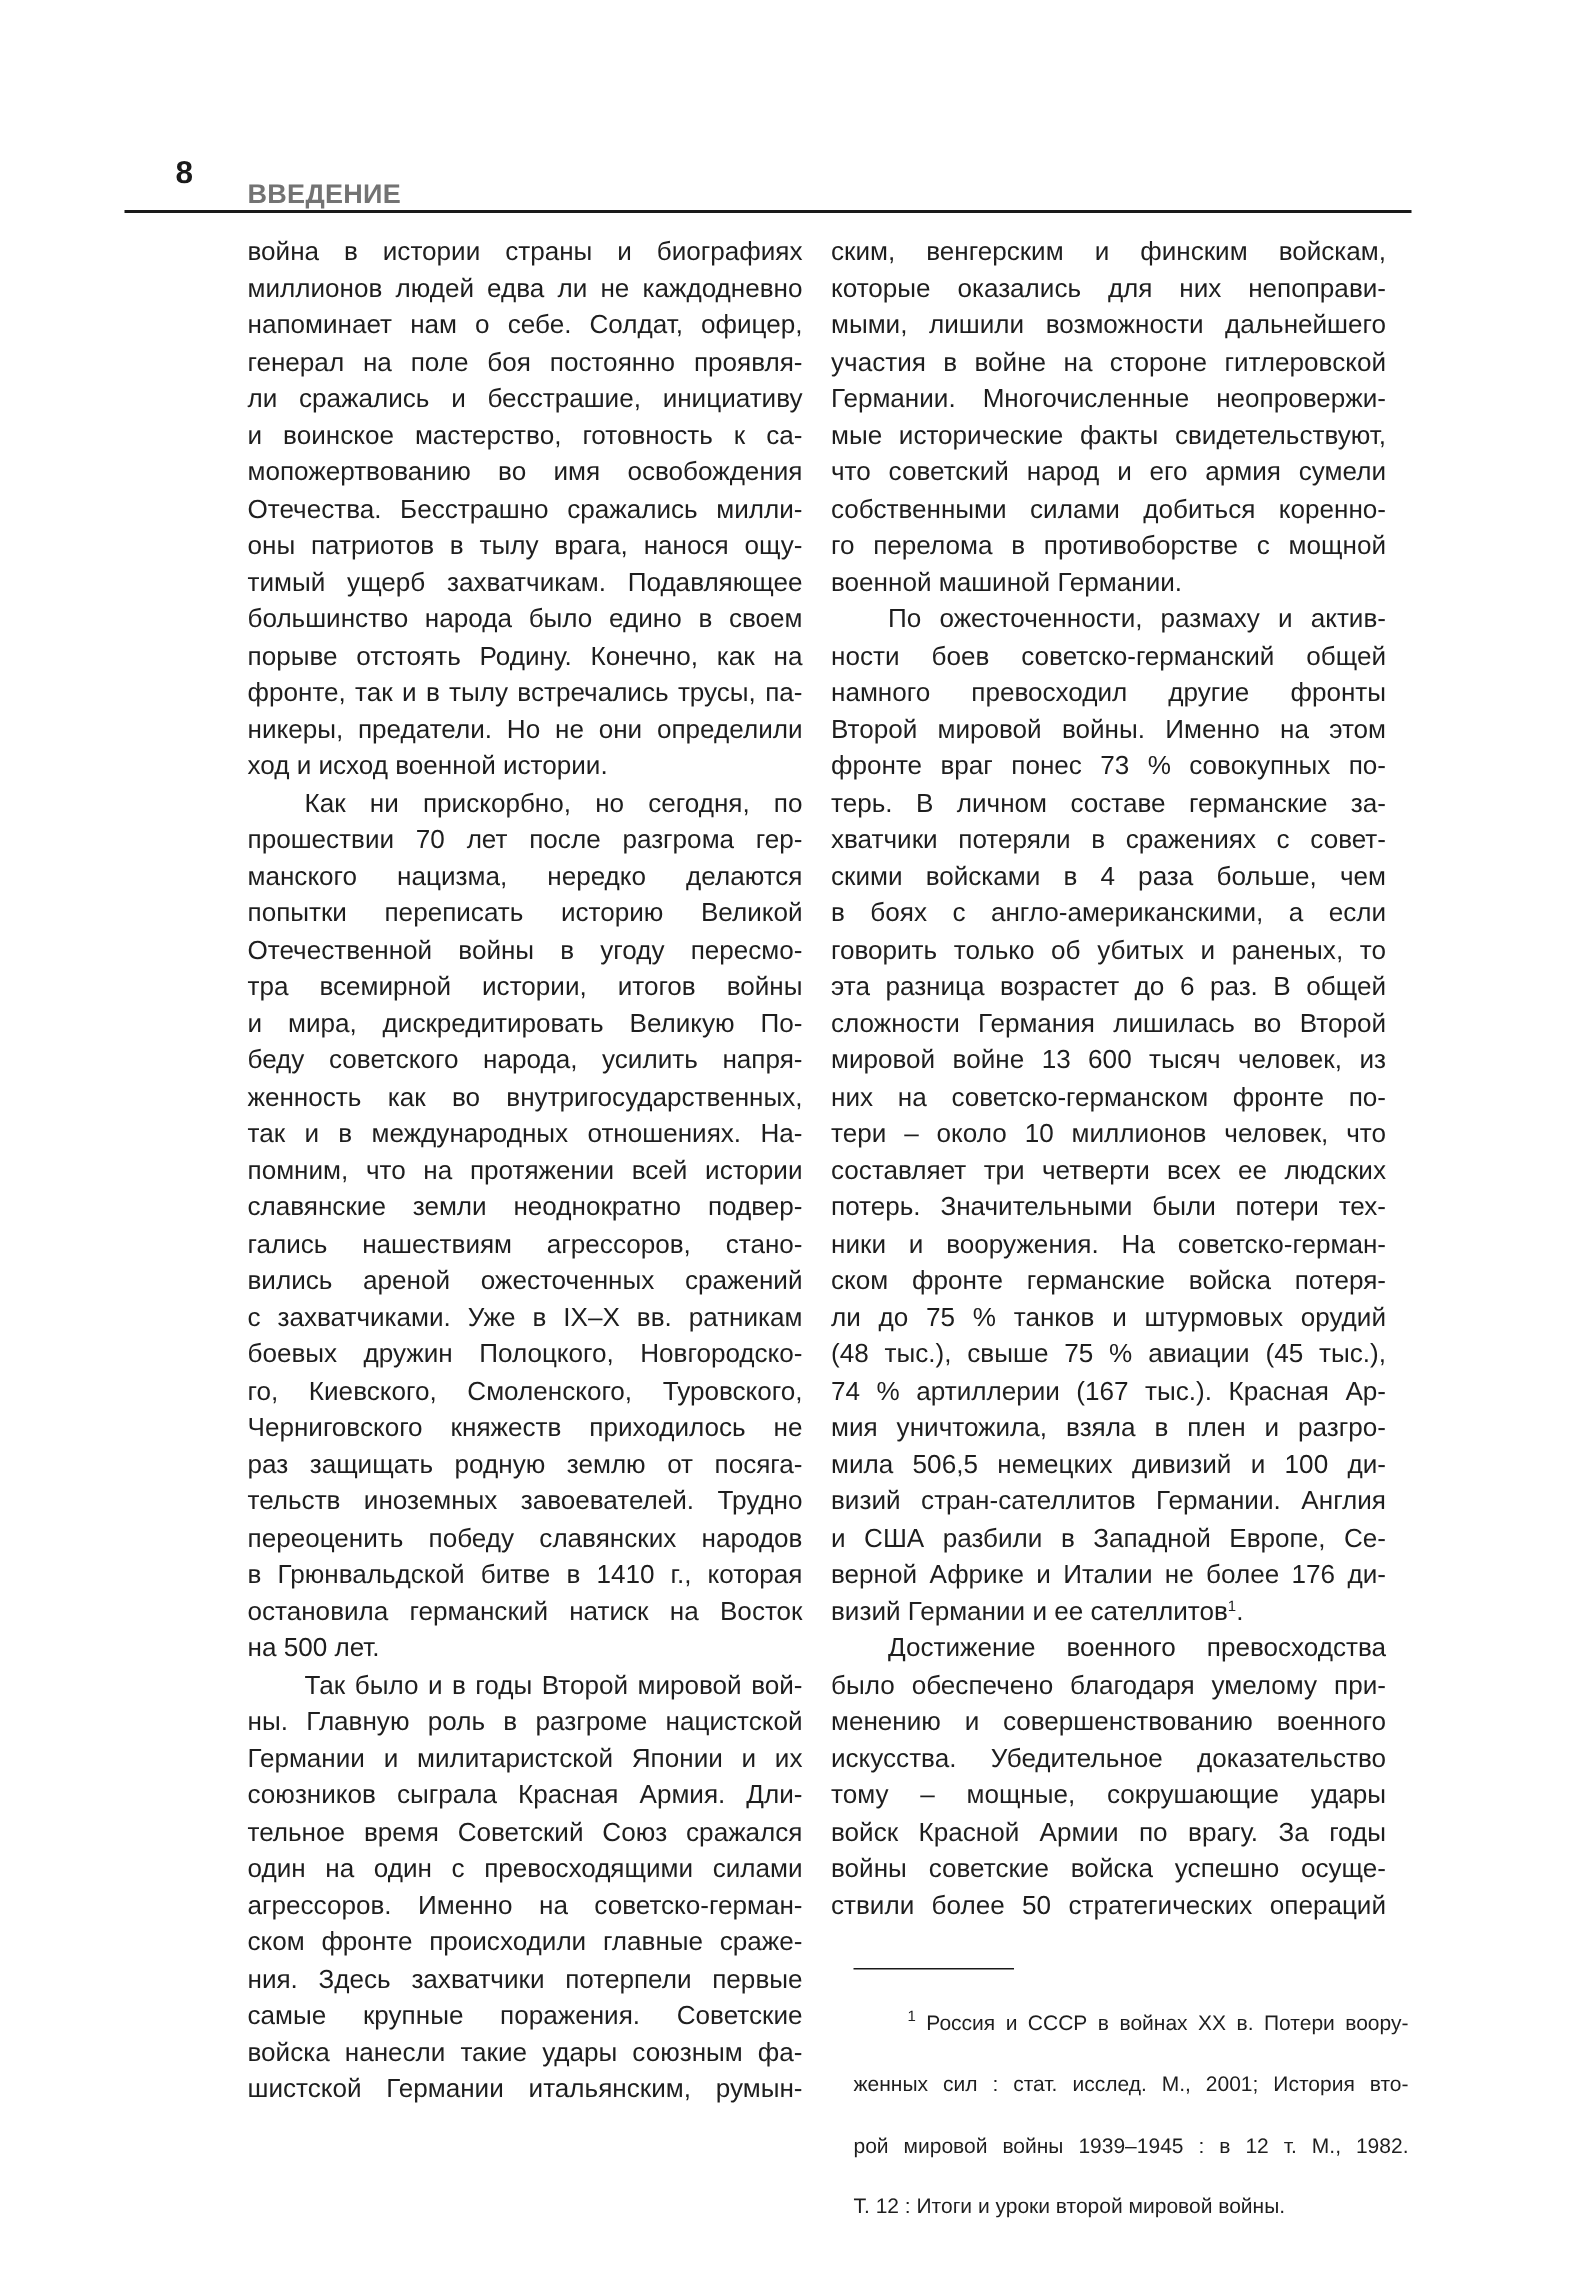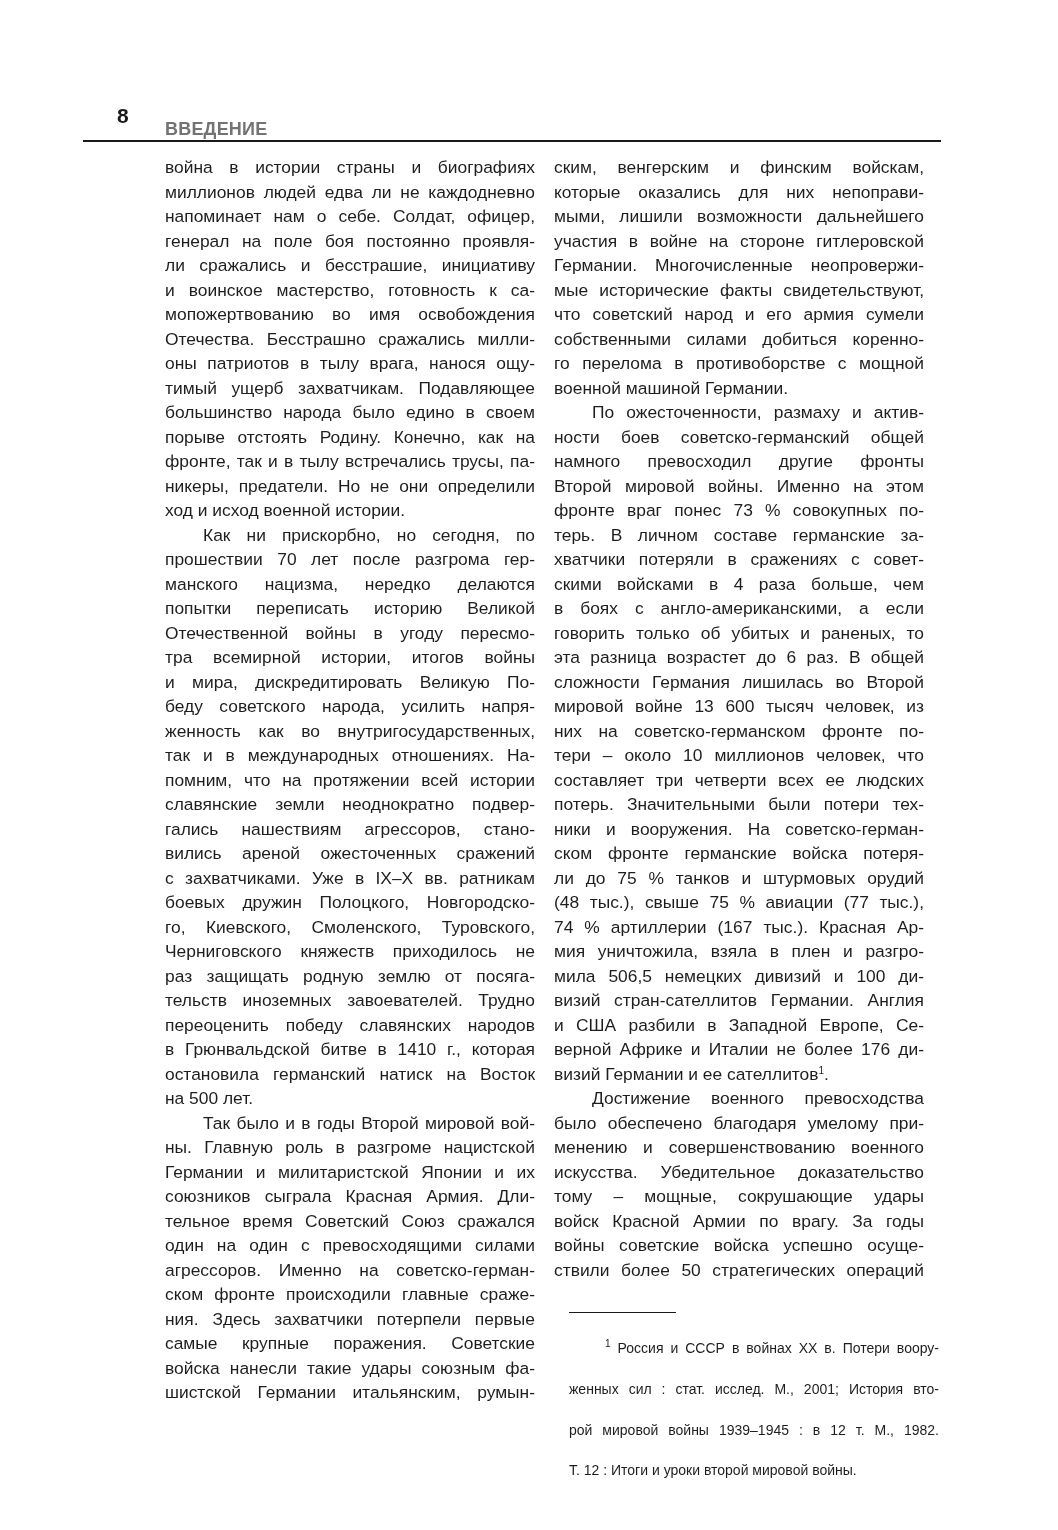--- a/index.html
+++ b/index.html
@@ -121,21 +121,21 @@
     <span class="line"><span>эта разница возрастет до 6 раз. В общей</span></span>
     <span class="line"><span>сложности Германия лишилась во Второй</span></span>
     <span class="line"><span>мировой войне 13 600 тысяч человек, из</span></span>
     <span class="line"><span>них на советско-германском фронте по-</span></span>
     <span class="line"><span>тери – около 10 миллионов человек, что</span></span>
     <span class="line"><span>составляет три четверти всех ее людских</span></span>
     <span class="line"><span>потерь. Значительными были потери тех-</span></span>
     <span class="line"><span>ники и вооружения. На советско-герман-</span></span>
     <span class="line"><span>ском фронте германские войска потеря-</span></span>
     <span class="line"><span>ли до 75 % танков и штурмовых орудий</span></span>
-    <span class="line"><span>(48 тыс.), свыше 75 % авиации (77 тыс.),</span></span>
+    <span class="line"><span>(48 тыс.), свыше 75 % авиации (45 тыс.),</span></span>
     <span class="line"><span>74 % артиллерии (167 тыс.). Красная Ар-</span></span>
     <span class="line"><span>мия уничтожила, взяла в плен и разгро-</span></span>
     <span class="line"><span>мила 506,5 немецких дивизий и 100 ди-</span></span>
     <span class="line"><span>визий стран-сателлитов Германии. Англия</span></span>
     <span class="line"><span>и США разбили в Западной Европе, Се-</span></span>
     <span class="line"><span>верной Африке и Италии не более 176 ди-</span></span>
     <span class="line last"><span>визий Германии и ее сателлитов</span><sup>1</sup><span>.</span></span>
     <span class="line indent"><span>Достижение военного превосходства</span></span>
     <span class="line"><span>было обеспечено благодаря умелому при-</span></span>
     <span class="line"><span>менению и совершенствованию военного</span></span>

